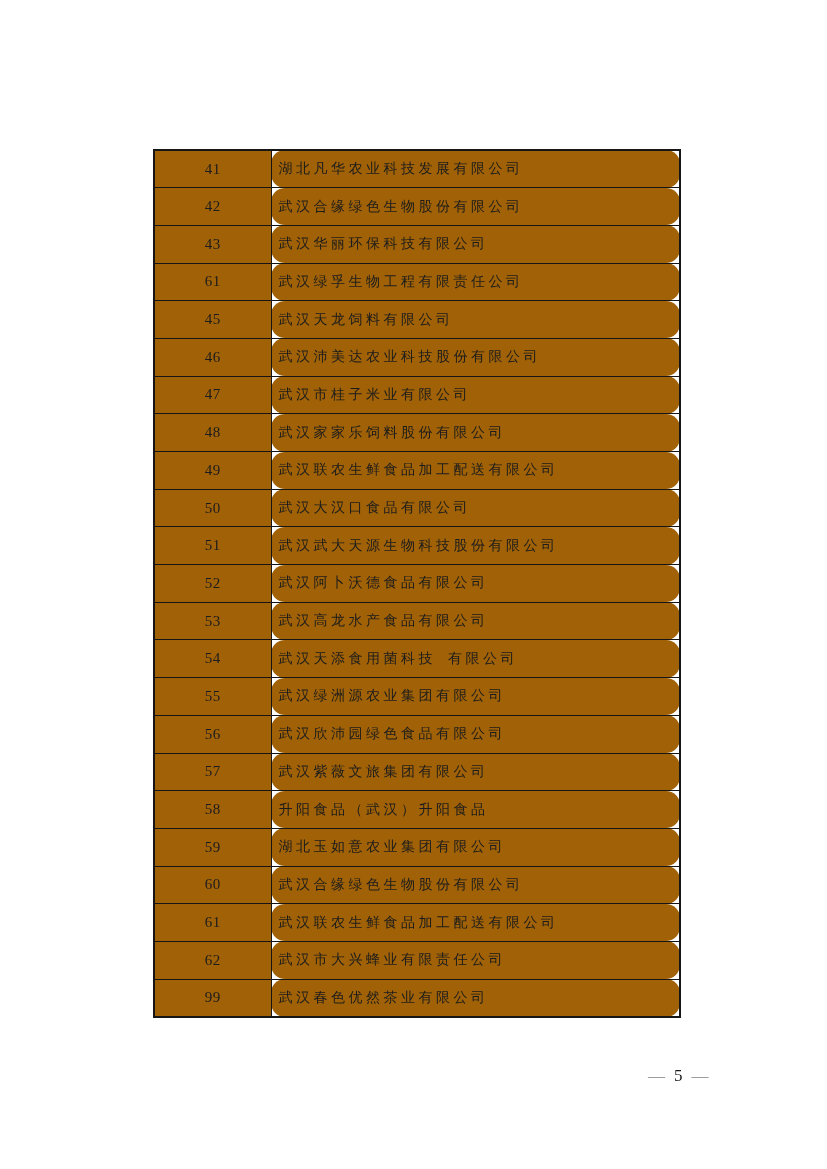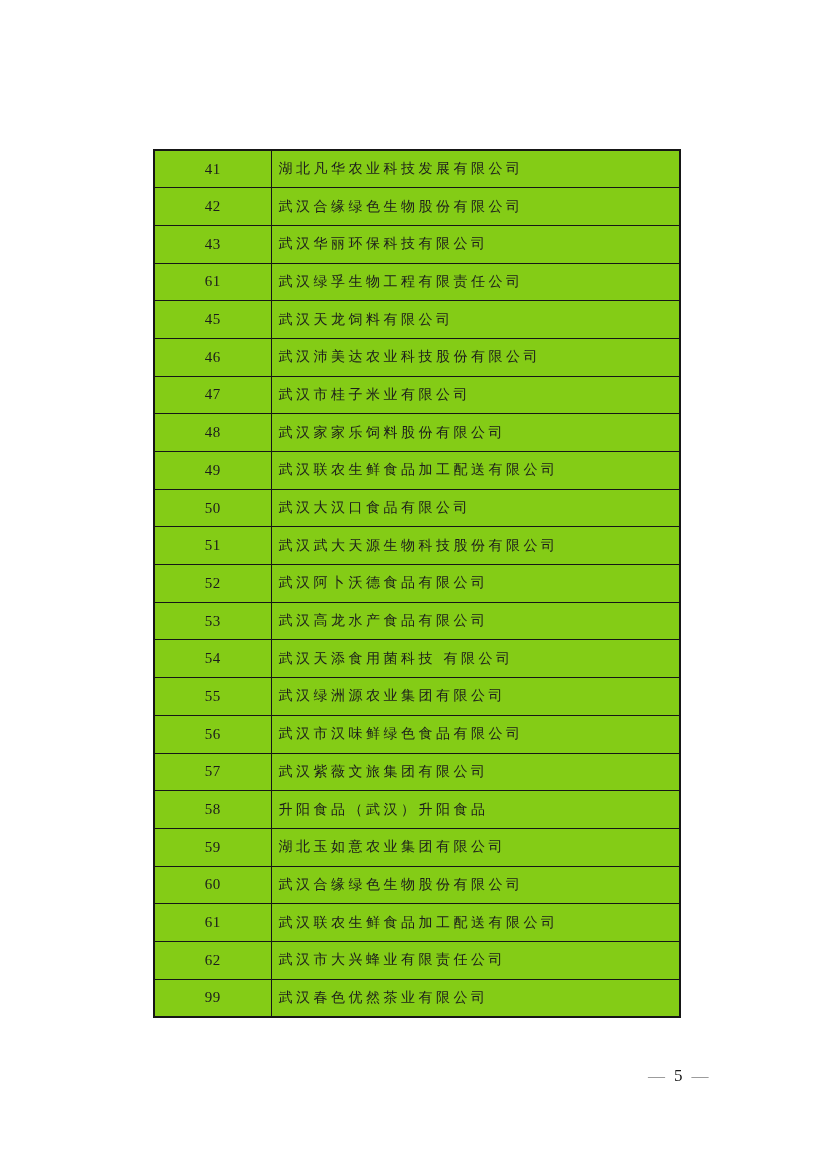--- a/index.html
+++ b/index.html
@@ -27,38 +27,39 @@
     border-collapse: collapse;
     border: 2px solid #161616;
     table-layout: fixed;
   }
 
   table.company-table td {
     border: 1.4px solid #161616;
     height: 37.7px;
     vertical-align: middle;
     color: #1c1c1c;
-    background: #84cc16;
+    background: #a16207;
   }
 
   td.cell-no {
     width: 117px;
     text-align: center;
     font-size: 15px;
     font-family: "Liberation Serif", "DejaVu Serif", serif;
     letter-spacing: 0.5px;
   }
 
   td.cell-company {
     padding-left: 7px;
     padding-right: 4px;
     font-size: 14px;
     letter-spacing: 3.5px;
-    font-family: Liberation Sans, sans-serif;
+    font-family: Liberation Mono, monospace;
     white-space: pre;
+    border-radius: 14px;
   }
 
   .page-footer {
     position: absolute;
     top: 1067px;
     left: 648px;
     display: flex;
     align-items: center;
     gap: 9px;
     line-height: 1;
@@ -153,21 +154,21 @@
     <td class="cell-company">武汉天添食用菌科技 有限公司</td>
   </tr>
 
   <tr>
     <td class="cell-no">55</td>
     <td class="cell-company">武汉绿洲源农业集团有限公司</td>
   </tr>
 
   <tr>
     <td class="cell-no">56</td>
-    <td class="cell-company">武汉市汉味鲜绿色食品有限公司</td>
+    <td class="cell-company">武汉欣沛园绿色食品有限公司</td>
   </tr>
 
   <tr>
     <td class="cell-no">57</td>
     <td class="cell-company">武汉紫薇文旅集团有限公司</td>
   </tr>
 
   <tr>
     <td class="cell-no">58</td>
     <td class="cell-company">升阳食品（武汉）升阳食品</td>

